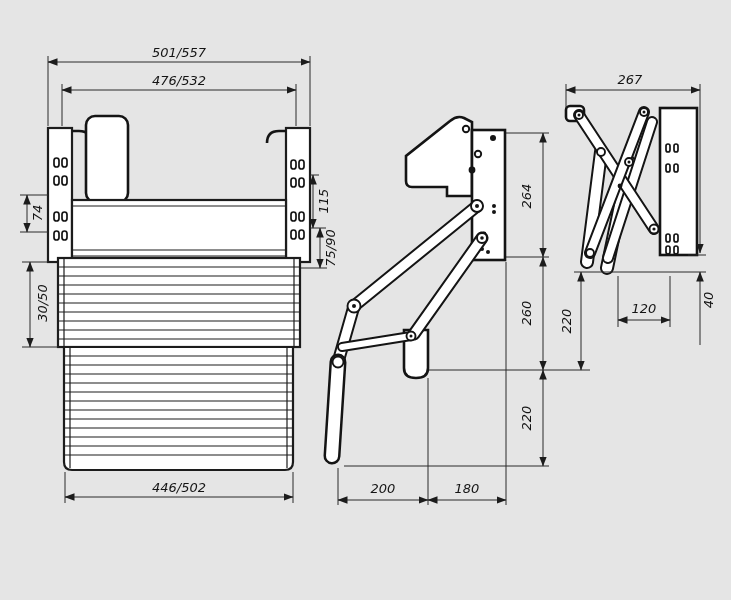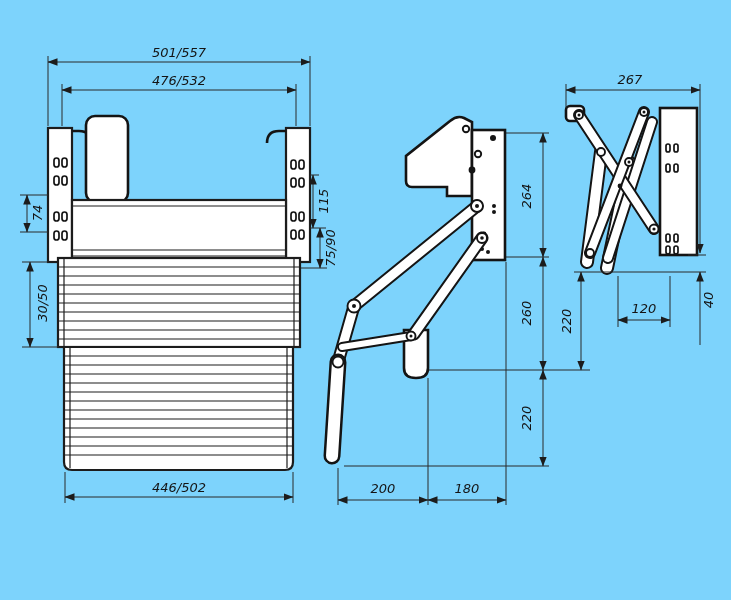--- a/index.html
+++ b/index.html
@@ -1,16 +1,16 @@
 <!DOCTYPE html>
 <html><head>
 <meta charset="utf-8">
 <style>
   html,body { margin:0; padding:0; background:#ffffff; }
-  .stage { position:relative; width:731px; height:600px; background:#7dd3fc; overflow:hidden;
+  .stage { position:relative; width:731px; height:600px; background:#e5e5e5; overflow:hidden;
            font-family:"DejaVu Sans", sans-serif; }
   svg { display:block; }
   
   .ol   { stroke:#1c1c1c; stroke-width:2.2; fill:#ffffff; }
   .olthk{ stroke:#141414; stroke-width:2.6; fill:#ffffff; }
   .nf   { fill:none; }
   .rib  { stroke:#1c1c1c; stroke-width:1.2; }
   .thin { stroke:#2b2b2b; stroke-width:1; fill:none; }
   .diml { stroke:#2b2b2b; stroke-width:1; fill:none; }
   .hole { fill:#ffffff; stroke:#141414; stroke-width:1.7; }

